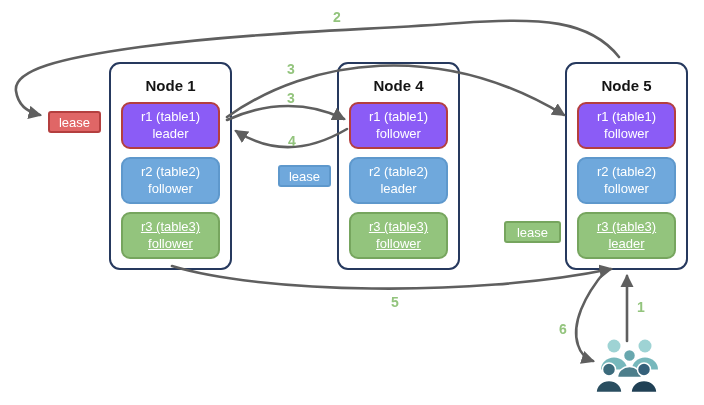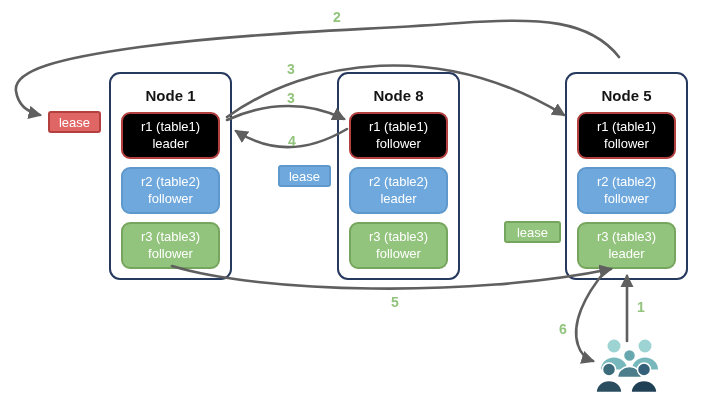--- a/index.html
+++ b/index.html
@@ -1,38 +1,38 @@
 <!DOCTYPE html>
 <html><head>
 <meta charset="utf-8">
 <style>
   html,body{margin:0;padding:0;background:#ffffff;}
   #canvas{
     position:relative;width:704px;height:405px;background:#ffffff;overflow:hidden;
     font-family:"Liberation Sans", sans-serif;
   }
   .node{
-    position:absolute;top:72px;width:119px;height:204px;
+    position:absolute;top:62px;width:119px;height:204px;
     background:#ffffff;border:2px solid #26395e;border-radius:11px;
   }
   .node-title{
     margin-top:13px;text-align:center;font-size:15px;font-weight:bold;color:#141414;
   }
   .replica{
     position:absolute;left:10px;width:95px;height:43px;border-radius:9px;
     display:flex;flex-direction:column;align-items:center;justify-content:center;
     color:#ffffff;font-size:13px;line-height:1.25;border:2px solid transparent;
     text-align:center;
   }
-  .replica.red{background:#000000;border-color:#b43f3f;}
+  .replica.red{background:#8b5cf6;border-color:#b43f3f;}
   .replica.blue{background:#6fa8dc;border-color:#5e98cc;}
   .replica.green{background:#93c47d;border-color:#76a55e;}
   .r-pos-0{top:38px;}
   .r-pos-1{top:93px;}
-  .r-pos-2{top:148px;}
+  .r-pos-2{top:148px;text-decoration:underline;}
   .lease{
     position:absolute;width:49px;height:18px;border-radius:3px;
     display:flex;align-items:center;justify-content:center;
     color:#ffffff;font-size:13px;border:2px solid transparent;z-index:6;
   }
   .lease.red{background:#e06666;border-color:#b43f3f;left:48px;top:111px;}
   .lease.blue{background:#6fa8dc;border-color:#5e98cc;left:278px;top:165px;}
   .lease.green{background:#93c47d;border-color:#76a55e;left:504px;top:221px;width:53px;}
   .step-label{
     position:absolute;transform:translate(-50%,-50%);
@@ -56,21 +56,21 @@
       <span>r2 (table2)</span>
       <span>follower</span>
     </div>
     <div class="replica green r-pos-2">
       <span>r3 (table3)</span>
       <span>follower</span>
     </div>
   </div>
 
   <div class="node" style="left:337px;">
-    <div class="node-title">Node 8</div>
+    <div class="node-title">Node 4</div>
     <div class="replica red r-pos-0">
       <span>r1 (table1)</span>
       <span>follower</span>
     </div>
     <div class="replica blue r-pos-1">
       <span>r2 (table2)</span>
       <span>leader</span>
     </div>
     <div class="replica green r-pos-2">
       <span>r3 (table3)</span>

